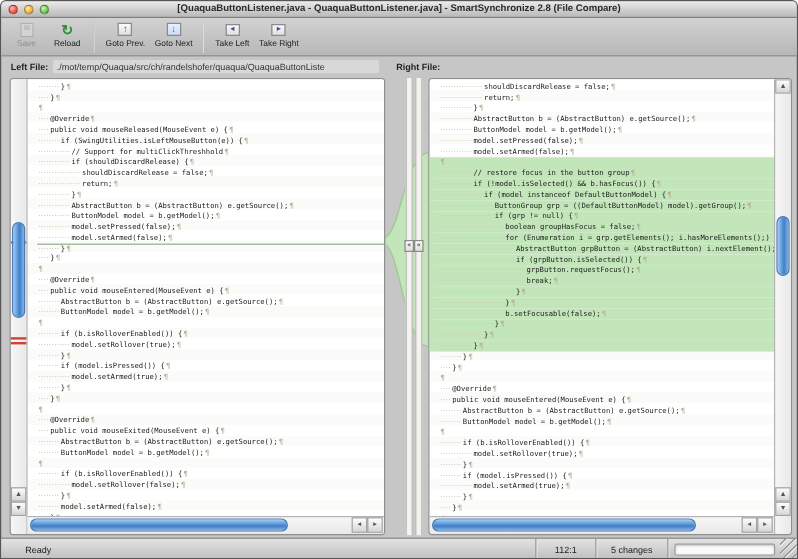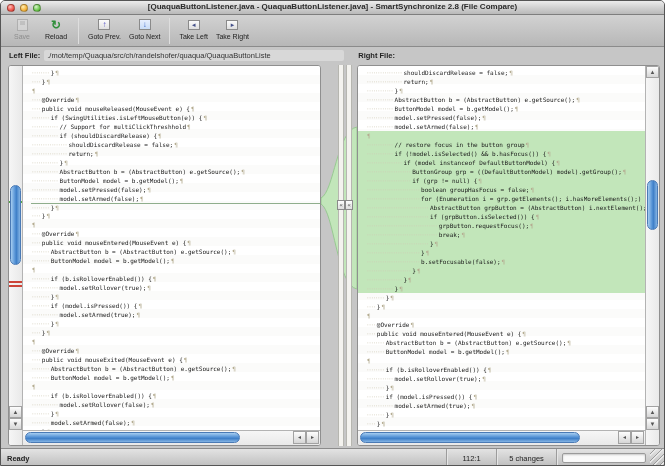--- a/index.html
+++ b/index.html
@@ -47,21 +47,21 @@
   .icon-box.prev { color:#5a55c8; }
   .icon-box.next { color:#3a66c8; background:linear-gradient(#e7efff,#c9dcf7); }
   .icon-box.small { height:10px; font-size:7px; color:#44508a; }
   
   .filebar { position:absolute; left:0; top:46px; width:100%; height:17px; display:flex; align-items:center;
              font-size:7.5px; color:#222; }
   .flabel { font-weight:bold; white-space:nowrap; }
   .fpath { background:#d8d8d8; border-radius:2px; padding:1px 3px; white-space:nowrap; overflow:hidden;
            color:#333; }
   .flabel.left { margin-left:8px; }
-  .fpath.left { width:300px; margin-left:4px; }
+  .fpath.left { width:272px; margin-left:4px; }
   .flabel.right { margin-left:14px; }
   .fpath.right { width:260px; margin-left:4px; }
   
   .main { position:absolute; left:0; top:63px; width:665px; height:384px; }
   .pane { position:absolute; top:1px; height:381px; background:#fff; border:1px solid #8f8f8f;
           border-radius:3px; overflow:hidden; }
   .pane.left  { left:7px;  width:313px; display:grid; grid-template-columns:14px 1fr; grid-template-rows:1fr 15px; }
   .pane.right { left:356px; width:303px; display:grid; grid-template-columns:1fr 14px; grid-template-rows:1fr 15px; }
   .code { overflow:hidden; padding:2px 0 0 8px; font-family:"DejaVu Sans Mono", monospace;
           font-size:6px; line-height:9px; color:#1a1a1a; white-space:pre;
@@ -100,21 +100,21 @@
   .mergebtn { position:absolute; top:135px; width:8px; height:10px; background:linear-gradient(#fcfcfc,#dedede);
               border:1px solid #8a8a8a; font-size:6px; line-height:8px; text-align:center; color:#333;
               font-family:"DejaVu Sans", sans-serif; }
   .mergebtn.m1 { left:16px; } .mergebtn.m2 { left:24px; }
   
   .statusbar { position:absolute; left:0; top:447px; width:100%; height:19px;
                background:linear-gradient(#e3e3e3,#bdbdbd); border-top:1px solid #8b8b8b;
                display:flex; align-items:center; font-size:7.5px; color:#222; }
   .scell { height:100%; display:flex; align-items:center; justify-content:center;
            border-left:1px solid #9c9c9c; box-shadow:inset 1px 0 0 #e6e6e6; }
-  .scell.ready { border-left:none; box-shadow:none; justify-content:flex-start; padding-left:6px; flex:1;font-weight:bold; }
+  .scell.ready { border-left:none; box-shadow:none; justify-content:flex-start; padding-left:20px; flex:1; }
   .scell.pos { width:50px; }
   .scell.chg { width:60px; }
   .scell.prog { width:94px; }
   .progress-track { width:84px; height:10px; background:#fafafa; border:1px solid #9a9a9a;
                     border-radius:2px; box-shadow:inset 0 1px 2px rgba(0,0,0,.2); }
   .grip { width:14px; height:100%;
           background:repeating-linear-gradient(135deg, transparent 0 3px, #9a9a9a 3px 4px, #e8e8e8 4px 5px); }
 </style>
 </head>
 <body>

